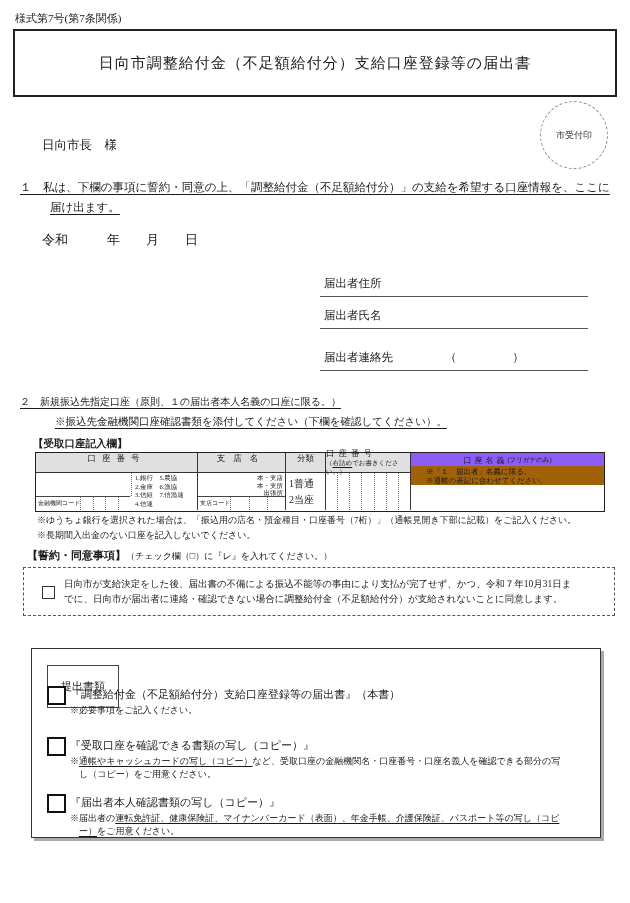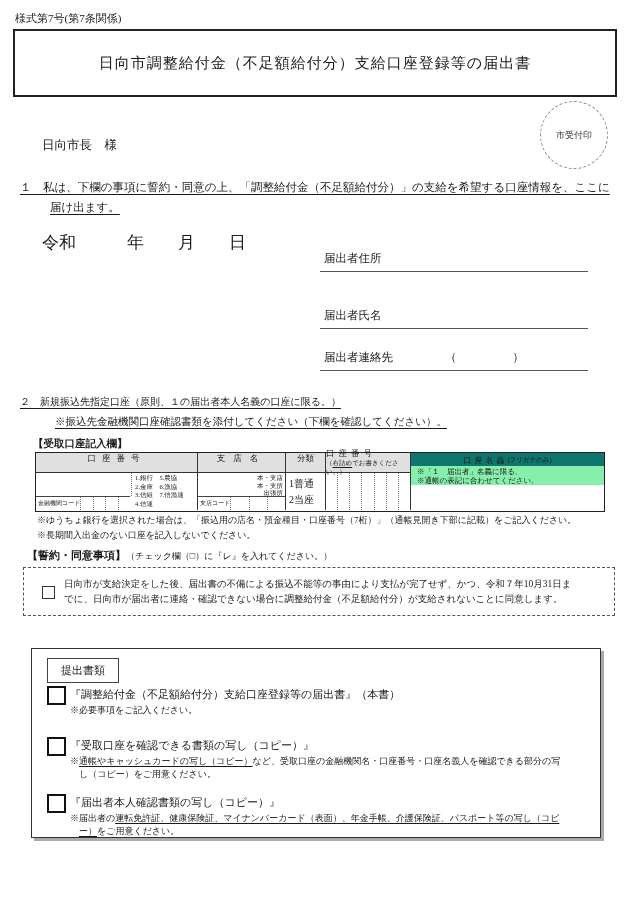--- a/index.html
+++ b/index.html
@@ -13,21 +13,21 @@
   .form-number{left:15px;top:11px;font-size:11px;}
   .title-box{left:13px;top:29px;width:600px;height:64px;border:2px solid #222;
     display:flex;align-items:center;justify-content:center;}
   .title-box .t{font-size:15px;letter-spacing:1px;}
   .addressee{left:42px;top:137px;font-size:12.5px;}
   .stamp{left:540px;top:101px;width:66px;height:66px;border:1px dashed #8a8a8a;border-radius:50%;
     display:flex;align-items:center;justify-content:center;font-size:9px;color:#333;}
   
   .s1-line1{left:20px;top:180px;font-size:11.5px;text-decoration:underline;text-underline-offset:3px;}
   .s1-line2{left:50px;top:200px;font-size:11.5px;text-decoration:underline;text-underline-offset:3px;}
-  .date-line{left:42px;top:231px;font-size:17px;}
+  .date-line{left:42px;top:231px;font-size:13px;}
   .field-row{left:320px;width:268px;height:20px;border-bottom:1px solid #555;font-size:11.5px;}
   .field-row .lbl{padding-left:4px;}
   .field-row .paren{margin-left:52px;letter-spacing:2px;}
   
   .s2-heading{left:20px;top:395px;font-size:10px;text-decoration:underline;text-underline-offset:3px;}
   .s2-subnote{left:55px;top:415px;font-size:10.5px;text-decoration:underline;text-underline-offset:3px;}
   .table-title{left:33px;top:437px;font-size:10.5px;font-weight:600;}
   
   .bank-table{left:35px;top:452px;width:568px;height:58px;border:1.5px solid #222;font-size:8.5px;}
   .cell{position:absolute;box-sizing:border-box;}
@@ -35,23 +35,23 @@
   .vline{border-right:1px solid #333;}
   .c1{left:0;width:162px;} .c2{left:162px;width:88px;} .c3{left:250px;width:40px;}
   .c4{left:290px;width:85px;} .c5{left:375px;width:193px;}
   .hrow{top:0;height:20px;}
   .brow{top:20px;height:36.5px;}
   .hdr-bank{letter-spacing:6px;}
   .hdr-branch{letter-spacing:8px;}
   .hdr-num{flex-direction:column;line-height:9px;}
   .hdr-num .nn{letter-spacing:4px;}
   .hdr-num .note{font-size:6.5px;letter-spacing:0;}
-  .c5 .h1{top:0;height:15px;background:#0f766e;font-size:8px;display:flex;align-items:center;justify-content:center;border-bottom:1px solid #555;left:0;right:0;}
+  .c5 .h1{top:0;height:15px;background:#8b5cf6;font-size:8px;display:flex;align-items:center;justify-content:center;border-bottom:1px solid #555;left:0;right:0;}
   .c5 .h1 .suf{font-size:6.5px;}
-  .c5 .h2{top:13px;height:19px;background:#86efac;font-size:7.5px;line-height:9px;padding:1px 0 0 6px;left:0;right:0;}
+  .c5 .h2{top:13px;height:19px;background:#a16207;font-size:7.5px;line-height:9px;padding:1px 0 0 15px;left:0;right:0;}
   .c5 .bod{top:32px;bottom:0;left:0;right:0;background:#fff;}
   .banklist{position:absolute;right:0;top:0;width:66px;height:23px;border-left:1px dotted #777;
     font-size:6.5px;line-height:8.5px;padding:1px 0 0 3px;box-sizing:border-box;}
   .coderow{position:absolute;left:0;bottom:0;height:13px;border-top:1px solid #444;display:flex;align-items:stretch;}
   .coderow .clbl{font-size:6px;display:flex;align-items:center;padding-left:2px;}
   .coderow .dcell{border-left:1px dotted #777;flex:1;}
   .bankcode{width:94px;}
   .branchcode{left:0;right:0;}
   .branchlist{position:absolute;right:2px;top:1px;text-align:right;font-size:6.5px;line-height:7.5px;}
   .typecol{font-size:10px;line-height:16px;padding:3px 0 0 3px;}
@@ -63,21 +63,21 @@
   .tnote2{left:37px;top:529px;font-size:9px;}
   
   .agr-head{left:27px;top:548px;font-size:11px;font-weight:700;}
   .agr-head .small{font-size:9px;font-weight:400;margin-top:15px;}
   .agr-box{left:23px;top:567px;width:592px;height:49px;border:1px dashed #555;box-sizing:border-box;}
   .agr-check{position:absolute;left:18px;top:18px;width:11px;height:11px;border:1px solid #333;background:#fff;}
   .agr-text{position:absolute;left:40px;top:9px;width:540px;font-size:9.5px;line-height:14.5px;}
   
   .doc-box{left:31px;top:648px;width:570px;height:190px;border:1px solid #333;box-sizing:border-box;
     box-shadow:3px 3px 0 #aaa;background:#fff;}
-  .doc-label{position:absolute;left:15px;top:9px;border:1px solid #444;padding:4px 13px;font-size:11px;}
+  .doc-label{position:absolute;left:15px;top:16px;border:1px solid #444;padding:13px 13px;font-size:11px;}
   .doc-check{position:absolute;left:15px;width:15px;height:15px;border:2px solid #111;background:#fff;}
   .doc-title{position:absolute;left:38px;font-size:11px;}
   .doc-note{position:absolute;left:38px;width:486px;font-size:9px;line-height:13px;padding-left:9px;text-indent:-9px;}
   .ck1{top:37px;} .tt1{top:38px;} .nt1{top:55px;}
   .ck2{top:88px;} .tt2{top:89px;} .nt2{top:106px;}
   .ck3{top:145px;} .tt3{top:146px;} .nt3{top:163px;}
   .u{text-decoration:underline;text-underline-offset:2px;}
 </style>
 </head>
 <body>
@@ -94,21 +94,21 @@
 
   <div class="abs stamp">
     <span>市受付印</span>
   </div>
 
   <div class="abs s1-line1">１　私は、下欄の事項に誓約・同意の上、「調整給付金（不足額給付分）」の支給を希望する口座情報を、ここに</div>
   <div class="abs s1-line2">届け出ます。</div>
 
   <div class="abs date-line">令和　　　年　　月　　日</div>
 
-  <div class="abs field-row" style="top:251px;font-family:Liberation Serif, serif;">
+  <div class="abs field-row" style="top:276px;font-family:Liberation Serif, serif;">
     <span class="lbl">届出者住所</span>
   </div>
   <div class="abs field-row" style="top:308px;">
     <span class="lbl">届出者氏名</span>
   </div>
   <div class="abs field-row" style="top:350px;">
     <span class="lbl">届出者連絡先</span><span class="paren">（　　　　）</span>
   </div>
 
   <div class="abs s2-heading">２　新規振込先指定口座（原則、１の届出者本人名義の口座に限る。）</div>

